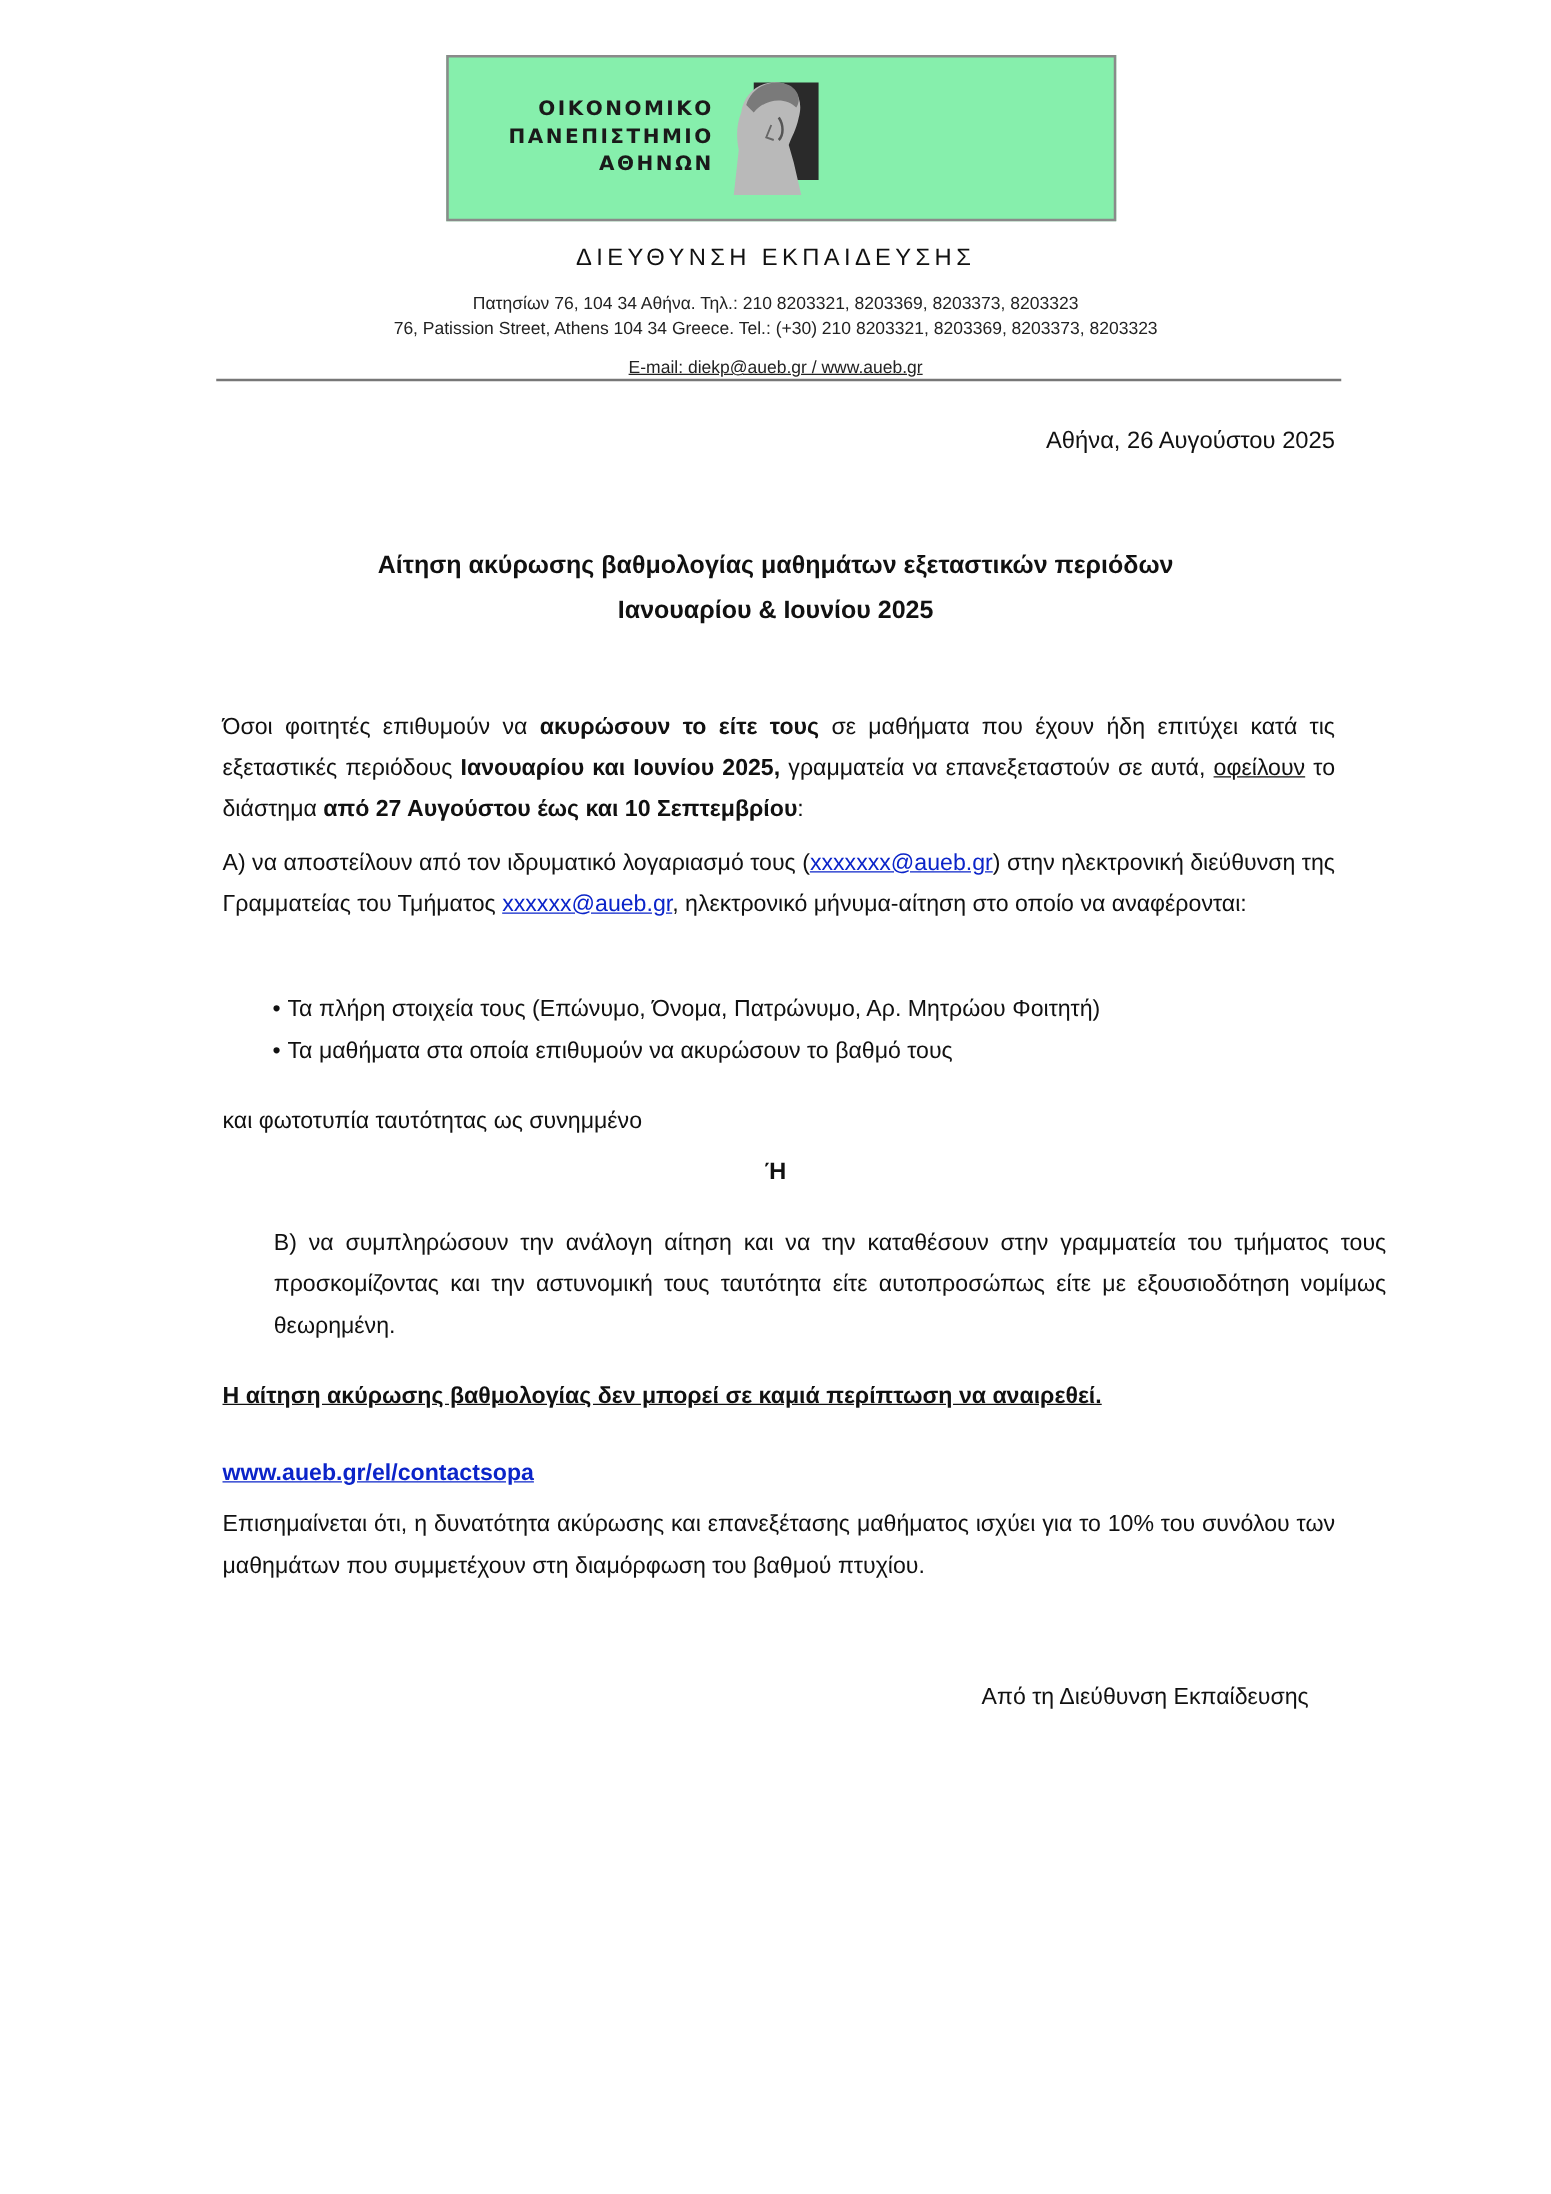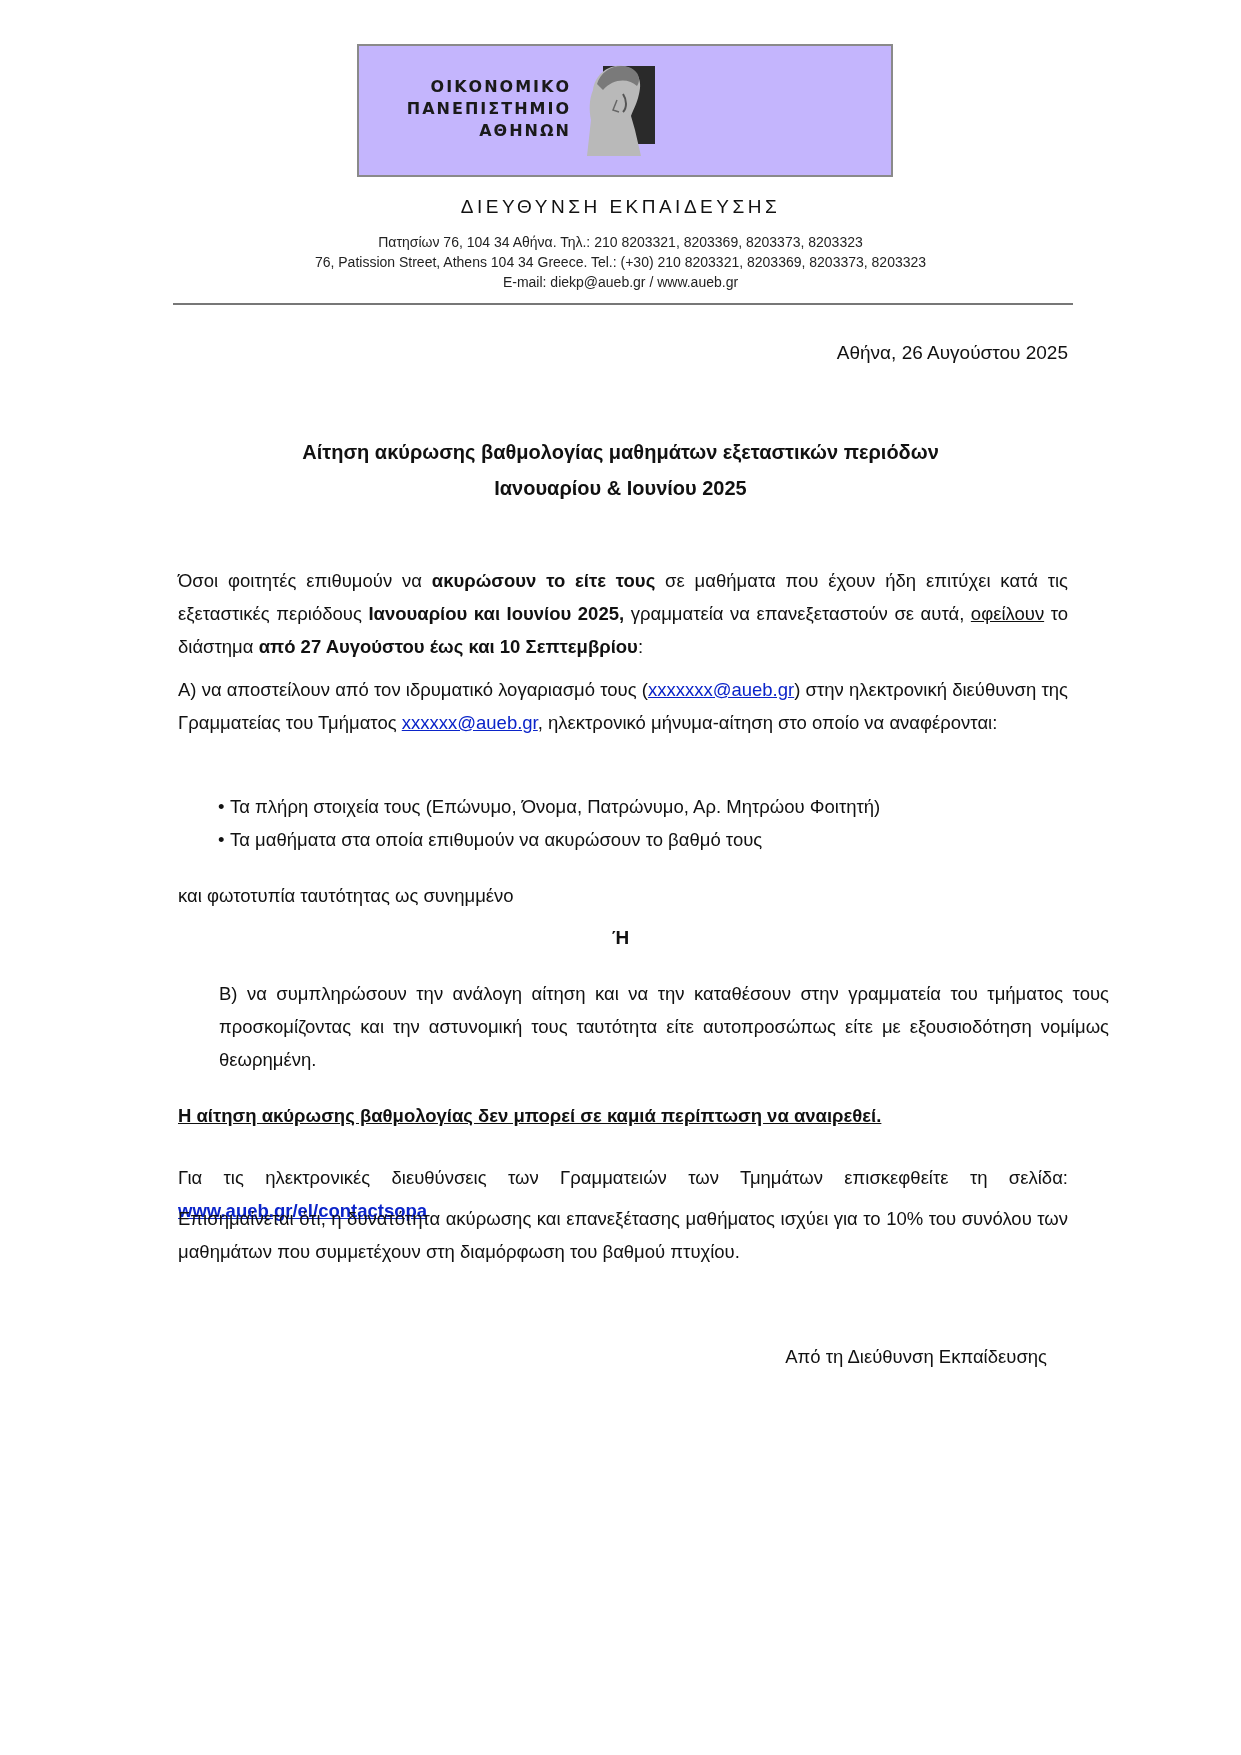--- a/index.html
+++ b/index.html
@@ -1,19 +1,19 @@
 <!DOCTYPE html>
 <html><head>
   <meta charset="utf-8">
   <style>
     html, body { margin: 0; padding: 0; background: #ffffff; }
     body { width: 1241px; height: 1755px; position: relative; overflow: hidden;
            font-family: "Liberation Sans", "DejaVu Sans", sans-serif; color: #111; }
     .logo-box { position: absolute; left: 357px; top: 44px; width: 536px; height: 133px;
-                border: 2px solid #8a8a8a; box-sizing: border-box; background: #c4b5fd; }
+                border: 2px solid #8a8a8a; box-sizing: border-box; background: #86efac; }
     .logo-greek { position: absolute; right: 320px; top: 30px; text-align: right;
                   font-family: "DejaVu Sans", sans-serif; font-weight: bold; font-size: 16px;
                   letter-spacing: 2px; line-height: 22px; color: #1a1a1a; }
     .logo-bust { position: absolute; left: 224px; top: 14px; width: 72px; height: 96px; }
     .logo-eng { position: absolute; left: 316px; top: 28px; font-family: "DejaVu Sans", sans-serif;
                 font-size: 15px; letter-spacing: 1px; line-height: 24px; color: #666; }
     .dept { position: absolute; left: 0; width: 1241px; top: 196px; text-align: center;
             font-size: 19px; letter-spacing: 3.5px; color: #111; }
     .addr { position: absolute; left: 0; width: 1241px; text-align: center; font-size: 14px;
             color: #222; line-height: 20px; }
@@ -49,21 +49,21 @@
     <path d="M4 96 L8 60 C6 50 6 40 10 30 C12 14 26 4 40 6 C54 8 60 20 56 34 C54 44 50 50 48 56 L52 70 L58 96 Z" fill="#b9b9b9"></path>
     <path d="M14 24 C18 10 34 2 48 8 C56 12 58 20 54 26 C46 18 30 18 20 30 Z" fill="#7a7a7a"></path>
     <path d="M40 34 C44 40 44 48 40 52" stroke="#555" stroke-width="2" fill="none"></path>
     <path d="M34 40 L30 50 L36 52" stroke="#666" stroke-width="1.5" fill="none"></path>
   </svg>
 </div>
 
 <div class="dept">ΔΙΕΥΘΥΝΣΗ ΕΚΠΑΙΔΕΥΣΗΣ</div>
 <div class="addr" style="top:232px;">Πατησίων 76, 104 34 Αθήνα. Τηλ.: 210 8203321, 8203369, 8203373, 8203323</div>
 <div class="addr" style="top:252px;">76, Patission Street, Athens 104 34 Greece. Tel.: (+30) 210 8203321, 8203369, 8203373, 8203323</div>
-<div class="addr" style="top:272px;">E-mail: diekp@aueb.gr / www.aueb.gr</div>
+<div class="addr" style="top:283px;text-decoration:underline;">E-mail: diekp@aueb.gr / www.aueb.gr</div>
 <div class="rule"></div>
 
 <div class="date">Αθήνα,  26 Αυγούστου 2025</div>
 
 <div class="title">
   <div>Αίτηση ακύρωσης βαθμολογίας μαθημάτων εξεταστικών περιόδων</div>
   <div>Ιανουαρίου &amp; Ιουνίου 2025</div>
 </div>
 
 <div class="para" style="top:564px;"><span>Όσοι φοιτητές επιθυμούν να </span><b>ακυρώσουν το είτε τους</b><span> σε μαθήματα που έχουν ήδη επιτύχει κατά τις εξεταστικές περιόδους </span><b>Ιανουαρίου και Ιουνίου 2025,</b><span> γραμματεία να επανεξεταστούν σε αυτά, </span><span class="u">οφείλουν</span><span> το διάστημα </span><b>από 27 Αυγούστου έως και 10 Σεπτεμβρίου</b><span>:</span></div>
@@ -82,17 +82,17 @@
 </div>
 
 <div class="para" style="top:879px;">και  φωτοτυπία ταυτότητας ως συνημμένο</div>
 
 <div class="or">Ή</div>
 
 <div class="para" style="top:977px;margin-left:41px;">Β)  να συμπληρώσουν την ανάλογη αίτηση και να την καταθέσουν στην γραμματεία του τμήματος τους προσκομίζοντας και την αστυνομική τους ταυτότητα είτε αυτοπροσώπως είτε με εξουσιοδότηση νομίμως θεωρημένη.</div>
 
 <div class="para" style="top:1099px;"><b class="u">Η αίτηση ακύρωσης βαθμολογίας δεν μπορεί σε καμιά περίπτωση να αναιρεθεί.</b></div>
 
-<div class="para" style="top:1161px;"><div class="last-line">Για τις ηλεκτρονικές διευθύνσεις των Γραμματειών των Τμημάτων επισκεφθείτε τη σελίδα:</div><a class="link" style="font-weight:bold;">www.aueb.gr/el/contactsopa</a></div>
+<div class="para" style="top:1161px;"><a class="link" style="font-weight:bold;">www.aueb.gr/el/contactsopa</a></div>
 
 <div class="para" style="top:1202px;">Επισημαίνεται ότι, η δυνατότητα ακύρωσης και επανεξέτασης μαθήματος ισχύει για το 10% του συνόλου των μαθημάτων που συμμετέχουν στη διαμόρφωση του βαθμού πτυχίου.</div>
 
 <div class="sign">Από τη Διεύθυνση Εκπαίδευσης</div>
 
 </body></html>

